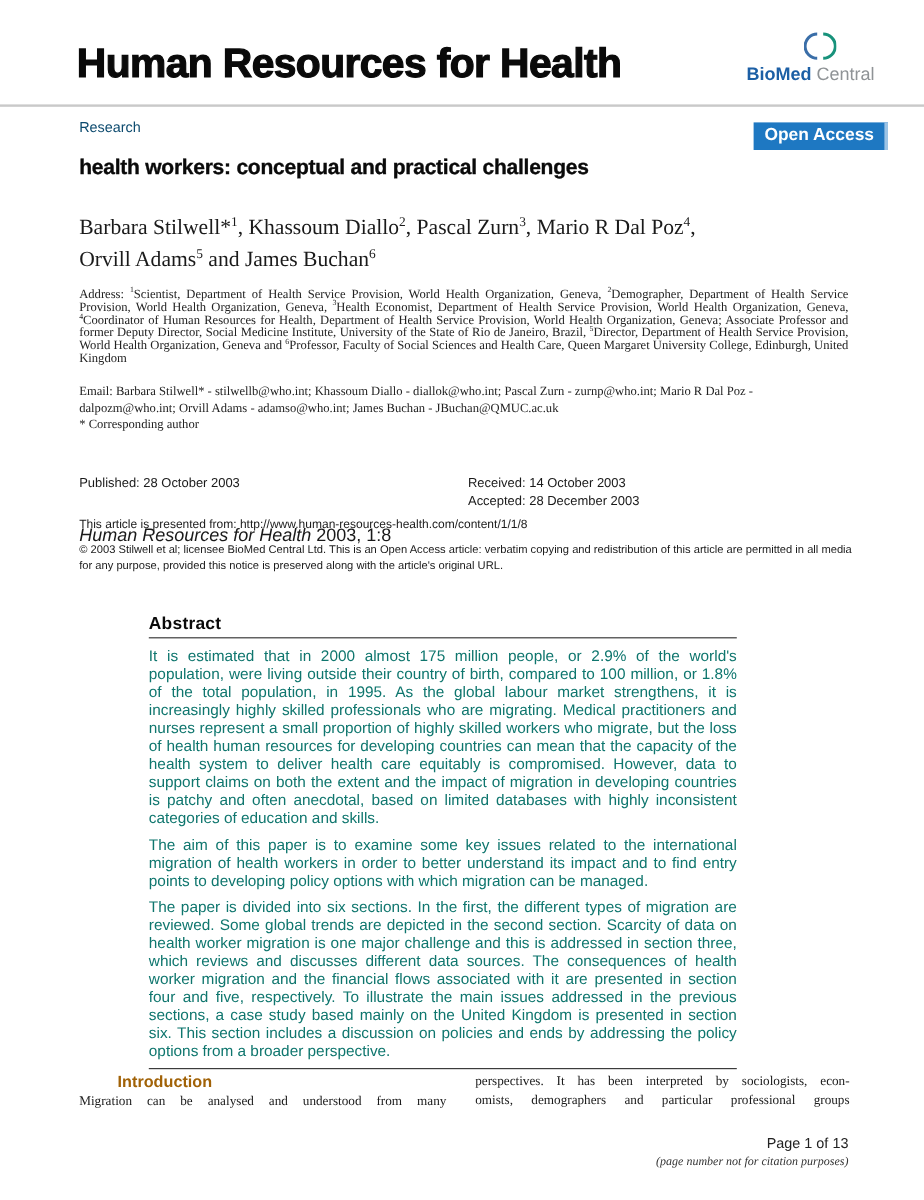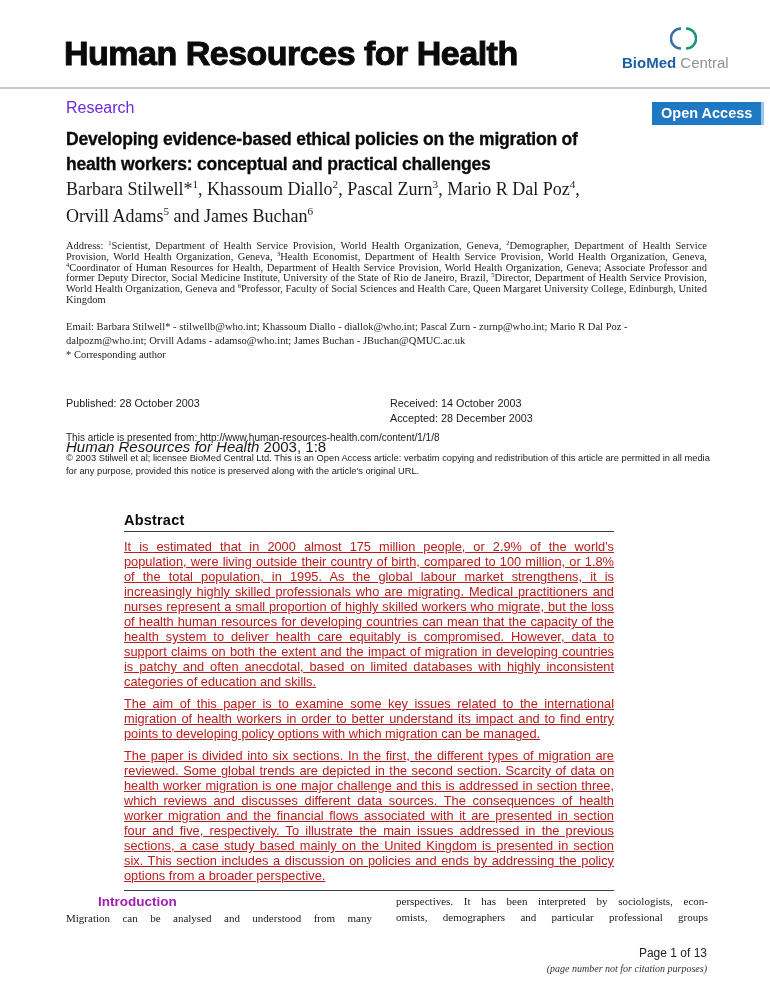--- a/index.html
+++ b/index.html
@@ -13,23 +13,23 @@
     font-size:34px; font-weight:bold; letter-spacing:-0.5px; color:#0a0a0a;
     -webkit-text-stroke:1px #0a0a0a; white-space:nowrap;
   }
   .logo { position:absolute; left:622px; top:25px; width:122px; text-align:left; }
   .logo svg { display:block; margin:0 auto 2px auto; }
   .logo-text { font-size:15px; white-space:nowrap; }
   .logo-bold { color:#1c5fa5; font-weight:bold; }
   .logo-light { color:#8f9396; }
   .rule-header { position:absolute; left:0; top:87px; width:770px; height:2px; background:#c9c9c9; }
   
-  .research-label { position:absolute; left:66px; top:99px; font-size:16px; color:#6d28d9; }
+  .research-label { position:absolute; left:66px; top:99px; font-size:12px; color:#0c4a6e; }
   .open-access {
-    position:absolute; left:652px; top:102px;
+    position:absolute; left:628px; top:102px;
     background:#1e78c2; color:#ffffff; font-weight:bold; font-size:14.5px;
     padding:3px 9px 4px 9px; border-right:3px solid #9cc4e6; white-space:nowrap;
   }
   .article-title { position:absolute; left:66px; top:127px; width:620px; }
   .article-title div {
     font-size:17.5px; font-weight:bold; line-height:25px; color:#0a0a0a;
     letter-spacing:-0.2px; -webkit-text-stroke:0.3px #0a0a0a; white-space:nowrap;
   }
   .authors { position:absolute; left:66px; top:176px; width:640px; font-family:"Liberation Serif", serif; }
   .authors div { font-size:18px; line-height:27px; color:#1a1a1a; white-space:nowrap; }
@@ -49,26 +49,26 @@
   .citation  { position:absolute; left:66px; top:438px; font-size:15px; color:#1a1a1a; }
   .citation .jname { font-style:italic; }
   .received  { position:absolute; left:390px; top:397px; font-size:10.8px; color:#1a1a1a; }
   .accepted  { position:absolute; left:390px; top:412px; font-size:10.8px; color:#1a1a1a; }
   .available { position:absolute; left:66px; top:432px; font-size:10px; color:#1a1a1a; }
   .copyright { position:absolute; left:66px; top:452px; width:648px; font-size:9.3px; line-height:13px; color:#1a1a1a; }
   
   .abstract { position:absolute; left:124px; top:512px; width:490px; }
   .abstract-heading { font-size:14.5px; font-weight:bold; letter-spacing:0.2px; color:#0a0a0a; }
   .abstract-rule-top { height:0; border-bottom:1.5px solid #3c3c3c; margin:3px 0 7px 0; }
-  .abstract p { margin:0 0 7px 0; font-size:12.8px; line-height:15px; text-align:justify; color:#b91c1c;text-decoration:underline; }
+  .abstract p { margin:0 0 7px 0; font-size:12.8px; line-height:15px; text-align:justify; color:#0f766e; }
   .abstract-rule-bottom { height:0; border-bottom:1.5px solid #3c3c3c; margin-top:5px; }
   
   .intro-col-left  { position:absolute; left:66px;  top:893px; width:306px; }
   .intro-col-right { position:absolute; left:396px; top:893px; width:312px; }
-  .intro-heading { font-size:13.5px; font-weight:bold; line-height:17px; color:#a21caf;padding-left:32px; }
+  .intro-heading { font-size:13.5px; font-weight:bold; line-height:17px; color:#a16207;padding-left:32px; }
   .intro-body {
     font-family:"Liberation Serif", serif; font-size:11px; line-height:16px; color:#1a1a1a;
     text-align:justify; text-align-last:justify;
   }
   .intro-col-right .intro-body { line-height:16px; }
   
   .footer { position:absolute; right:63px; top:946px; text-align:right; }
   .page-number { font-size:12px; color:#222; }
   .citation-note { font-size:10px; font-style:italic; color:#333; margin-top:3px;font-family:Liberation Serif, serif; }
 </style>
@@ -88,21 +88,20 @@
       <span class="logo-bold">BioMed</span><span class="logo-light"> Central</span>
     </div>
   </div>
 
   <div class="rule-header"></div>
 
   <div class="research-label">Research</div>
   <div class="open-access">Open Access</div>
 
   <div class="article-title">
-    <div>Developing evidence-based ethical policies on the migration of</div>
     <div>health workers: conceptual and practical challenges</div>
   </div>
 
   <div class="authors">
     <div>Barbara Stilwell*<sup>1</sup>, Khassoum Diallo<sup>2</sup>, Pascal Zurn<sup>3</sup>, Mario R Dal Poz<sup>4</sup>,</div>
     <div>Orvill Adams<sup>5</sup> and James Buchan<sup>6</sup></div>
   </div>
 
   <div class="address">Address: <sup>1</sup>Scientist, Department of Health Service Provision, World Health Organization, Geneva, <sup>2</sup>Demographer, Department of Health Service Provision, World Health Organization, Geneva, <sup>3</sup>Health Economist, Department of Health Service Provision, World Health Organization, Geneva, <sup>4</sup>Coordinator of Human Resources for Health, Department of Health Service Provision, World Health Organization, Geneva; Associate Professor and former Deputy Director, Social Medicine Institute, University of the State of Rio de Janeiro, Brazil, <sup>5</sup>Director, Department of Health Service Provision, World Health Organization, Geneva and <sup>6</sup>Professor, Faculty of Social Sciences and Health Care, Queen Margaret University College, Edinburgh, United Kingdom</div>
 

